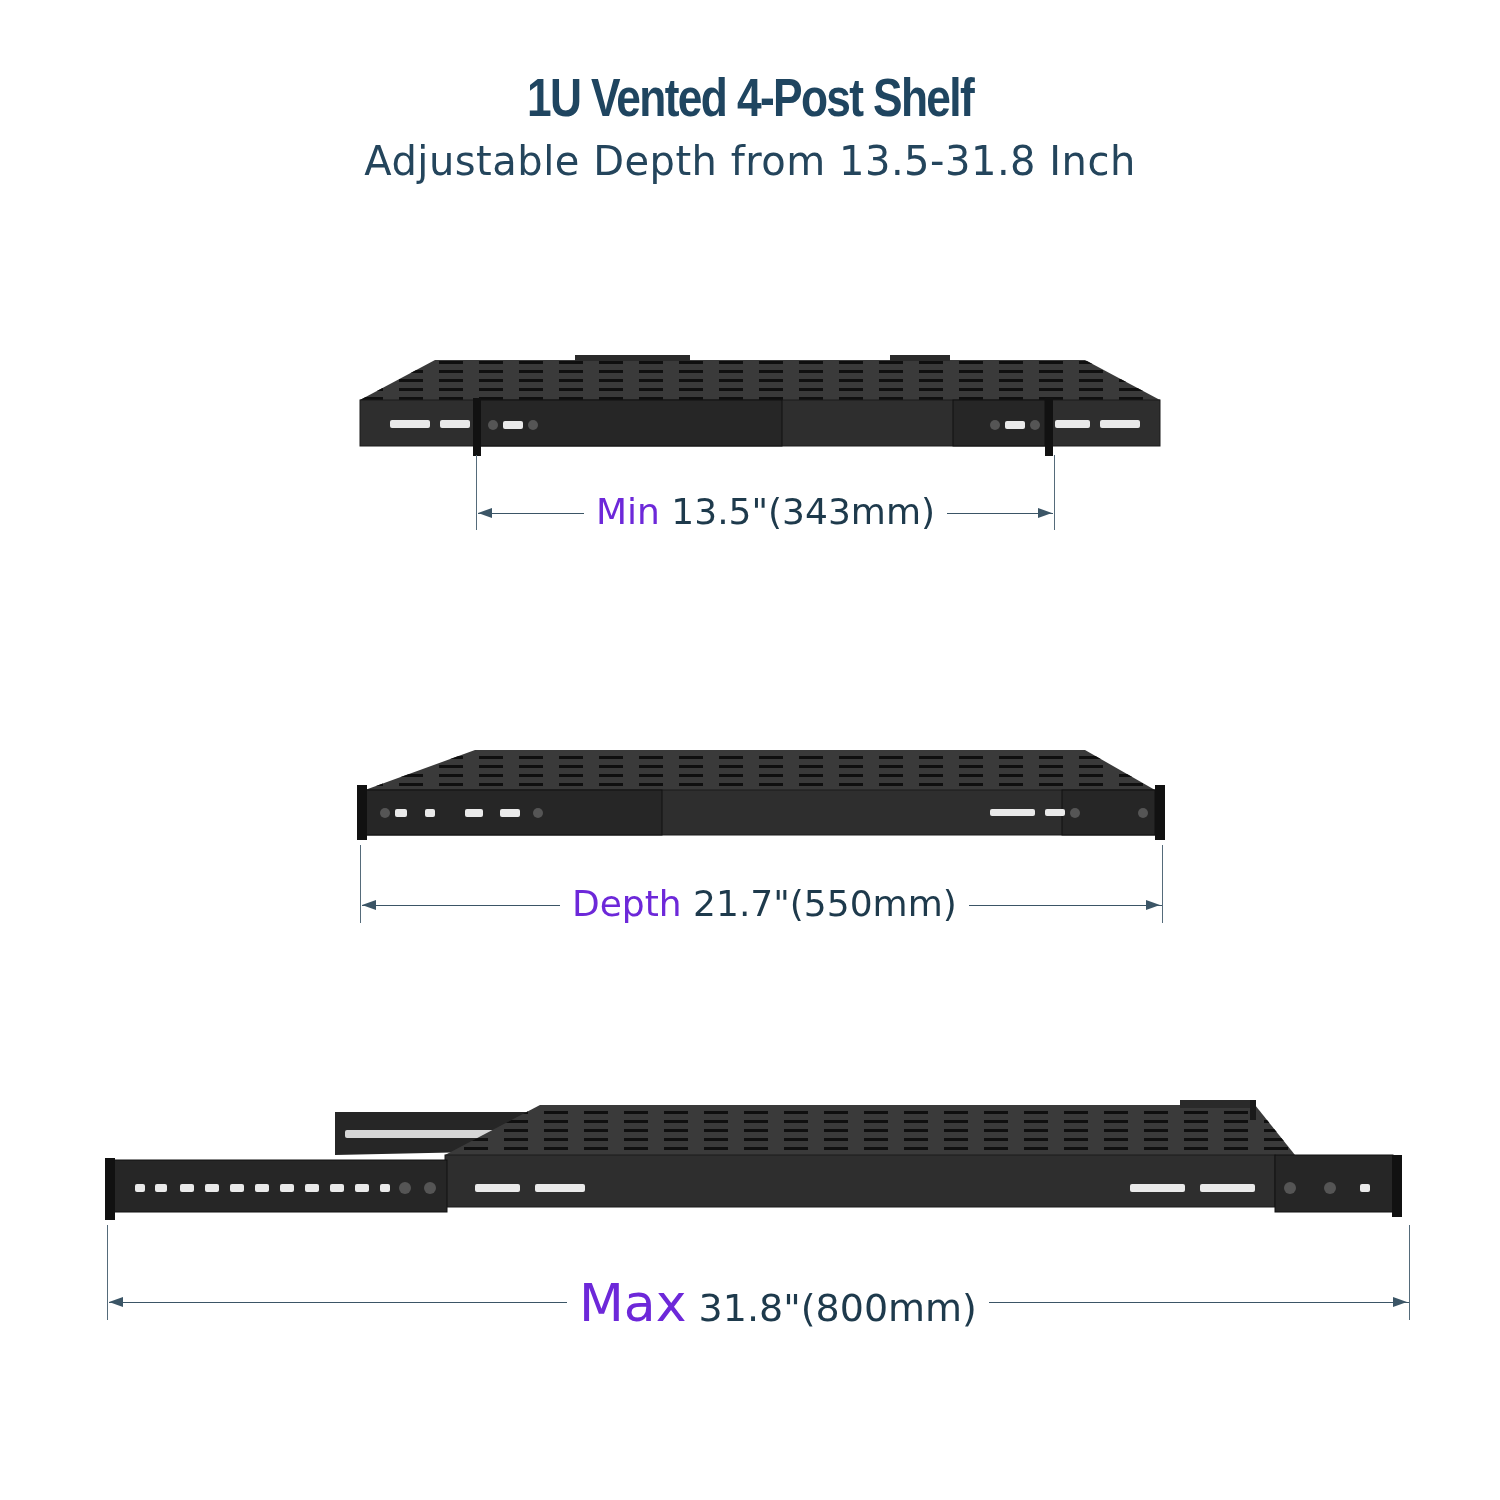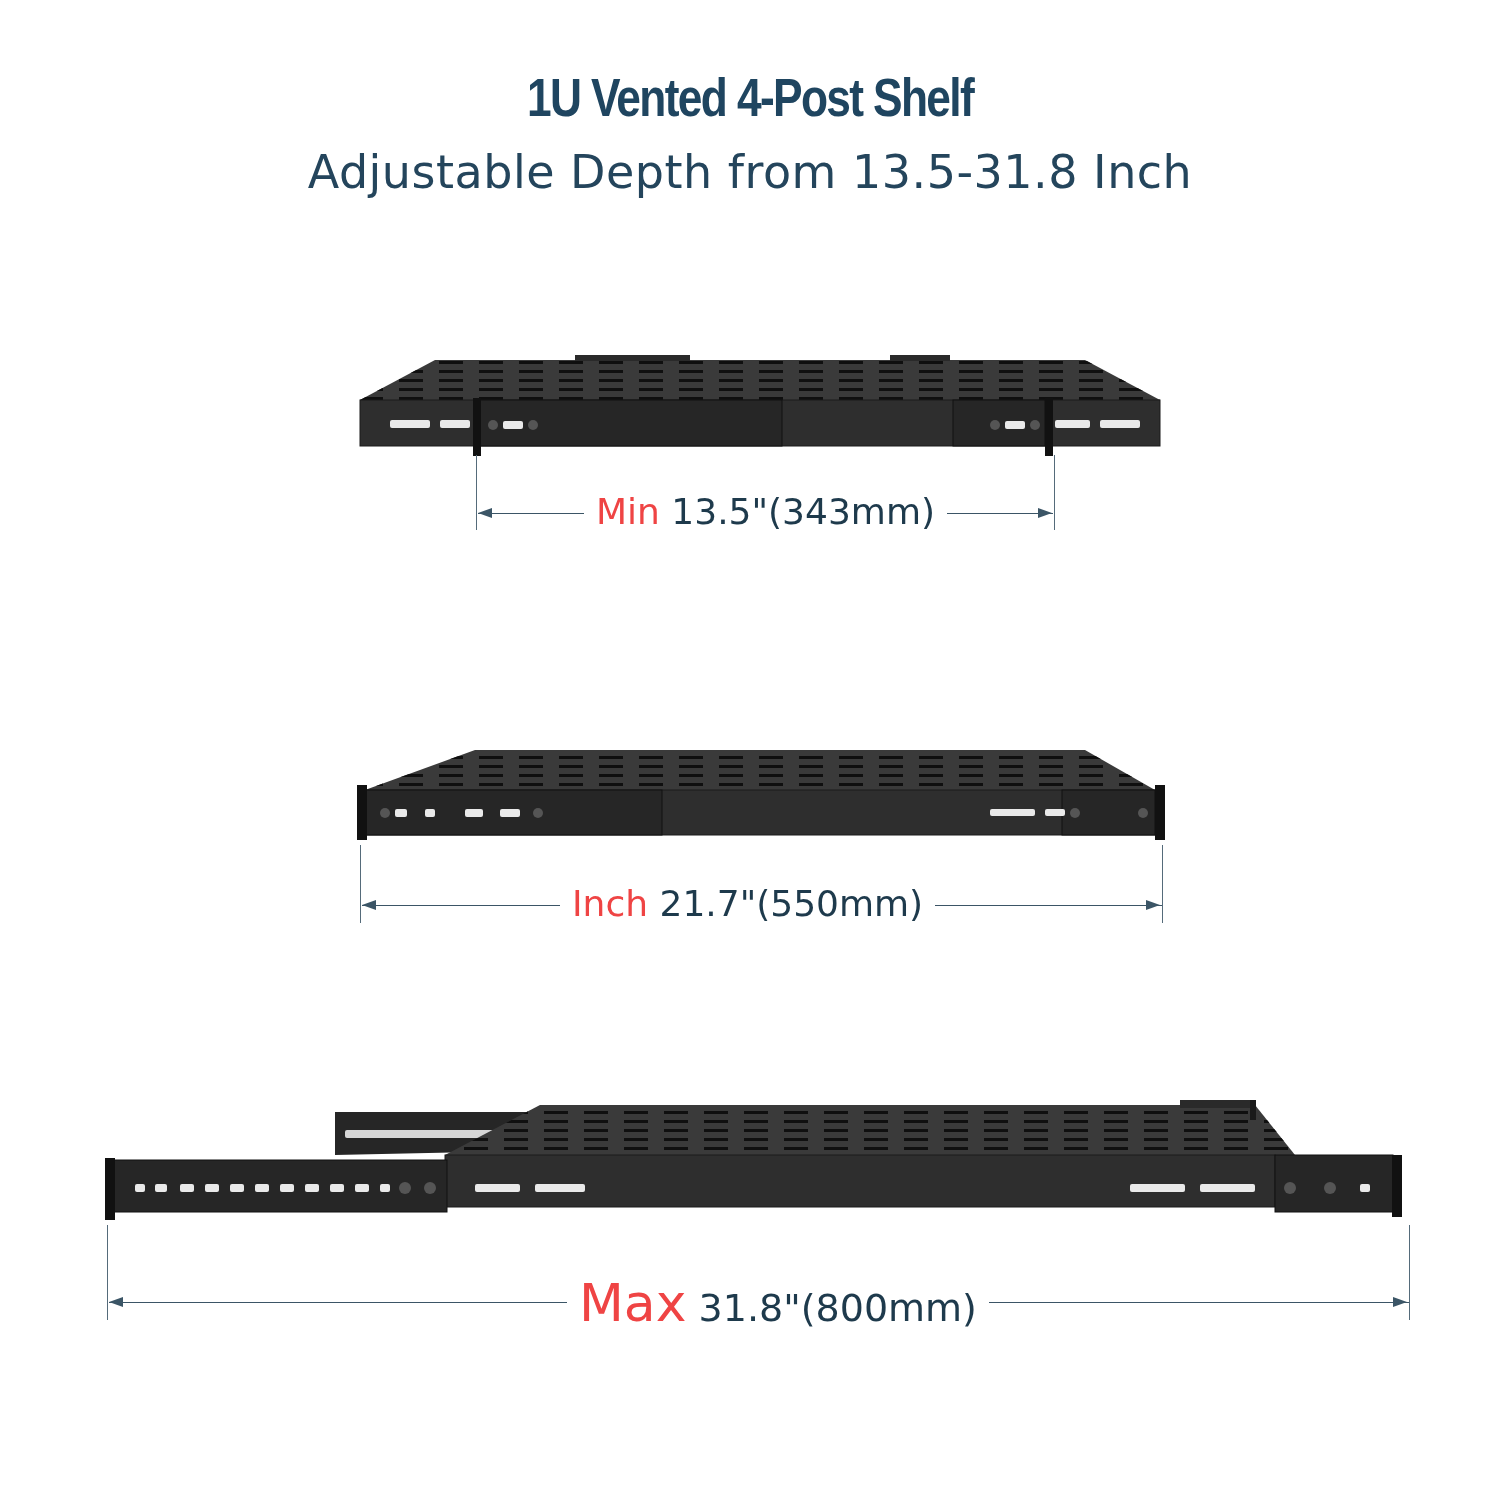--- a/index.html
+++ b/index.html
@@ -1,27 +1,27 @@
 <!DOCTYPE html>
 <html><head>
 <meta charset="utf-8">
 <style>
   html, body { margin:0; padding:0; background:#ffffff; }
   body { width:1500px; height:1500px; position:relative; overflow:hidden; font-family:"DejaVu Sans", sans-serif; }
   .title { position:absolute; left:0; width:1500px; top:66px; text-align:center; font-family:"Liberation Sans", sans-serif; font-weight:bold; font-size:54px; color:#1f4560; letter-spacing:-2px; transform:scaleX(0.82); transform-origin:center; }
-  .subtitle { position:absolute; left:0; width:1500px; top:138px; text-align:center; font-family:"DejaVu Sans", sans-serif; font-size:46px; color:#24455c; letter-spacing:0.5px;margin-top:7px; }
+  .subtitle { position:absolute; left:0; width:1500px; top:138px; text-align:center; font-family:"DejaVu Sans", sans-serif; font-size:40px; color:#24455c; letter-spacing:0.5px; }
   .shelf { position:absolute; }
   .dim { position:absolute; }
   .dim .tick { position:absolute; width:1px; background:#556b7a; }
   .dim .line { position:absolute; height:1px; background:#3b5566; }
   .dim .arrowL, .dim .arrowR { position:absolute; width:0; height:0; border-top:5px solid transparent; border-bottom:5px solid transparent; }
   .dim .arrowL { border-right:14px solid #3b5566; }
   .dim .arrowR { border-left:14px solid #3b5566; }
   .dim .label { position:absolute; white-space:nowrap; font-family:"DejaVu Sans", sans-serif; color:#1e3a4c; background:#fff; padding:0 12px; }
-  .dim .label .key { color:#ef4444; }
+  .dim .label .key { color:#6d28d9; }
 </style>
 </head>
 <body>
 
 <div class="title">1U Vented 4-Post Shelf</div>
 <div class="subtitle">Adjustable Depth from 13.5-31.8 Inch</div>
 
 <svg class="shelf" style="left:355px;top:350px" width="810" height="110" viewBox="0 0 810 110">
   <defs>
     <pattern id="vents1" x="0" y="0" width="40" height="9" patternUnits="userSpaceOnUse">
@@ -86,21 +86,21 @@
   <rect x="690" y="64" width="20" height="7" fill="#eaeaea" rx="2"></rect>
 </svg>
 
 <div class="dim" style="left:360px;top:845px;width:805px;height:80px">
   <div class="tick" style="left:0;top:0;height:78px"></div>
   <div class="tick" style="left:802px;top:0;height:78px"></div>
   <div class="line" style="left:2px;width:800px;top:60px"></div>
   <div class="arrowL" style="left:2px;top:55px"></div>
   <div class="arrowR" style="left:786px;top:55px"></div>
   <div class="label" style="left:200px;top:38px;font-size:36px">
-    <span class="key">Inch</span>
+    <span class="key">Depth</span>
     <span>21.7"(550mm)</span>
   </div>
 </div>
 
 <svg class="shelf" style="left:100px;top:1100px" width="1315" height="125" viewBox="0 0 1315 125">
   <defs>
     <pattern id="vents3" x="0" y="0" width="40" height="9" patternUnits="userSpaceOnUse">
       <rect x="4" y="2" width="24" height="3" fill="#0f0f0f"></rect>
     </pattern>
   </defs>

